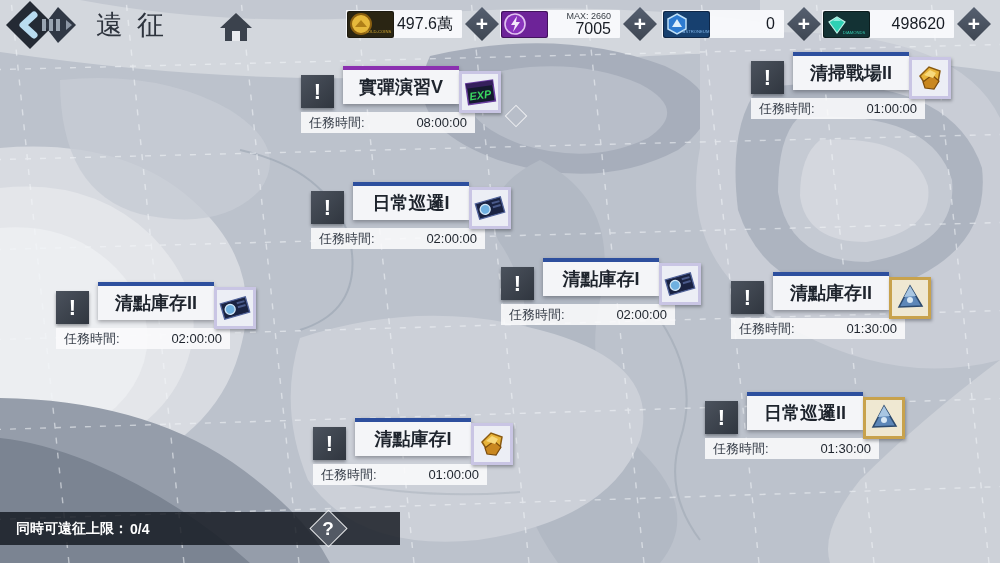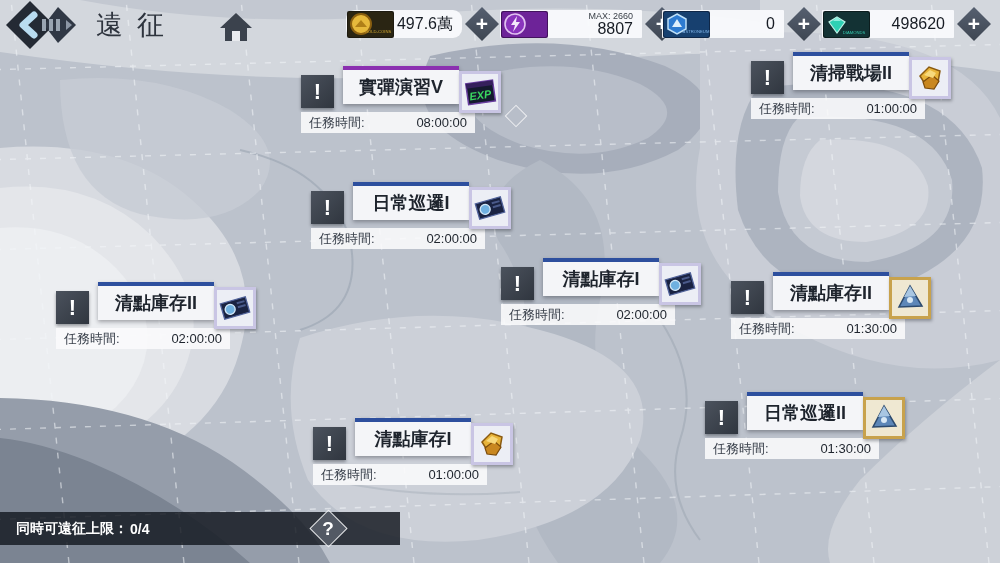--- a/index.html
+++ b/index.html
@@ -126,46 +126,46 @@
   <div class="home-button">
     <svg width="36" height="32" viewBox="0 0 36 32">
       <path d="M18,2 L34,17 L29,17 L29,30 L7,30 L7,17 L2,17 Z" fill="#3b424d"></path>
       <rect x="14" y="20" width="8" height="10" fill="#e8eaee"></rect>
     </svg>
   </div>
 
   <div class="deco-diamond"></div>
 
   <div class="currency" style="left:346px;">
-    <div class="cur-pill" style="width:116px;border-radius:9px;">
+    <div class="cur-pill" style="width:116px;">
       <svg class="cur-icon" viewBox="0 0 47 27">
         <rect width="47" height="27" rx="2" fill="#1d1a10"></rect>
         <rect x="1" y="1" width="45" height="25" rx="2" fill="#2a2513"></rect>
         <circle cx="14" cy="13" r="10" fill="#e7b93c" stroke="#8a5f10" stroke-width="2"></circle>
         <path d="M8,16 L14,9 L20,16 Z" fill="#b07f18"></path>
         <text x="31" y="22" font-size="4.2" fill="#d9ad33" text-anchor="middle" font-family="Liberation Sans, sans-serif">GOLD-COINS</text>
       </svg>
       <span class="cur-value">497.6萬</span>
     </div>
     <div class="plus-button">
       <span>+</span>
     </div>
   </div>
 
   <div class="currency" style="left:500px;">
-    <div class="cur-pill" style="width:142px;">
+    <div class="cur-pill" style="width:120px;">
       <svg class="cur-icon" viewBox="0 0 47 27">
         <rect width="47" height="27" rx="2" fill="#43135e"></rect>
         <rect x="1" y="1" width="45" height="25" rx="2" fill="#6d2398"></rect>
         <circle cx="14" cy="13" r="10" fill="#8a34bd" stroke="#e2c2f2" stroke-width="1.6"></circle>
         <path d="M16,5 L10,14 L14,14 L12,21 L19,11 L15,11 Z" fill="#f3e8fb"></path>
       </svg>
       <div class="cur-col">
         <span class="cur-max">MAX: 2660</span>
-        <span class="big">8807</span>
+        <span class="big">7005</span>
       </div>
     </div>
     <div class="plus-button">
       <span>+</span>
     </div>
   </div>
 
   <div class="currency" style="left:662px;">
     <div class="cur-pill" style="width:122px;">
       <svg class="cur-icon" viewBox="0 0 47 27">

